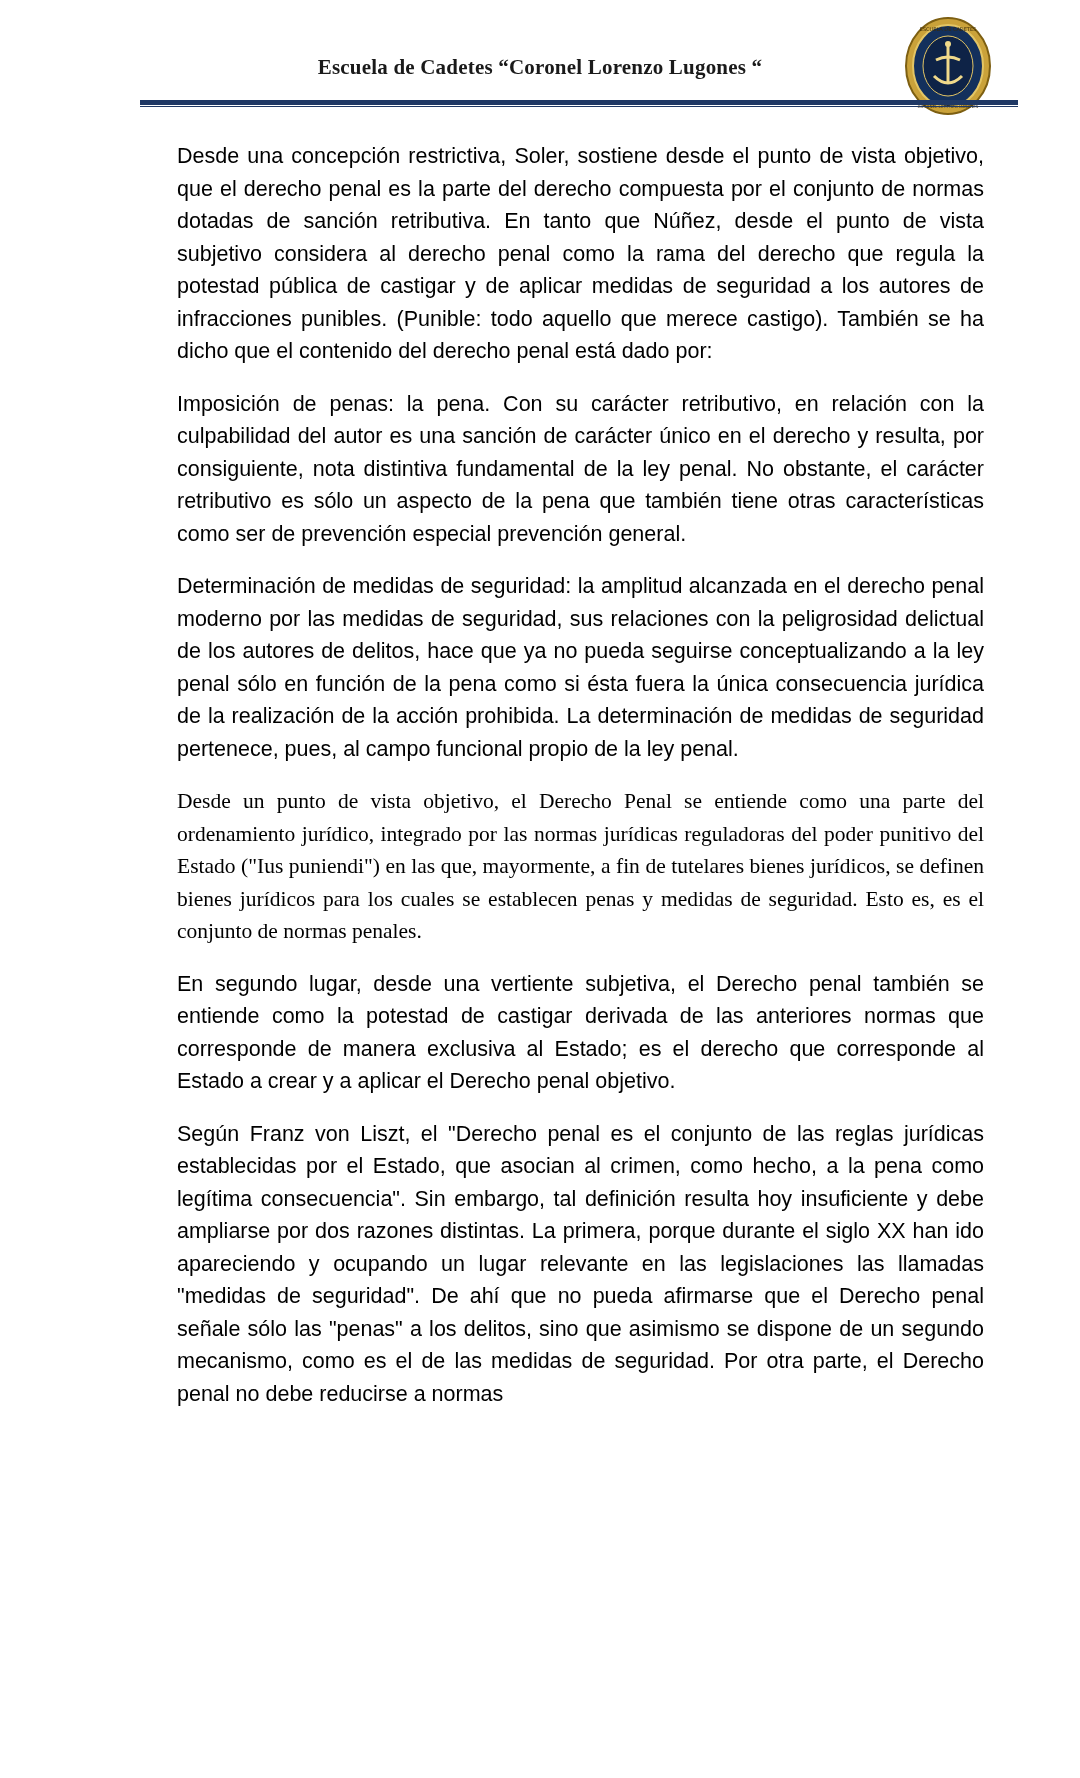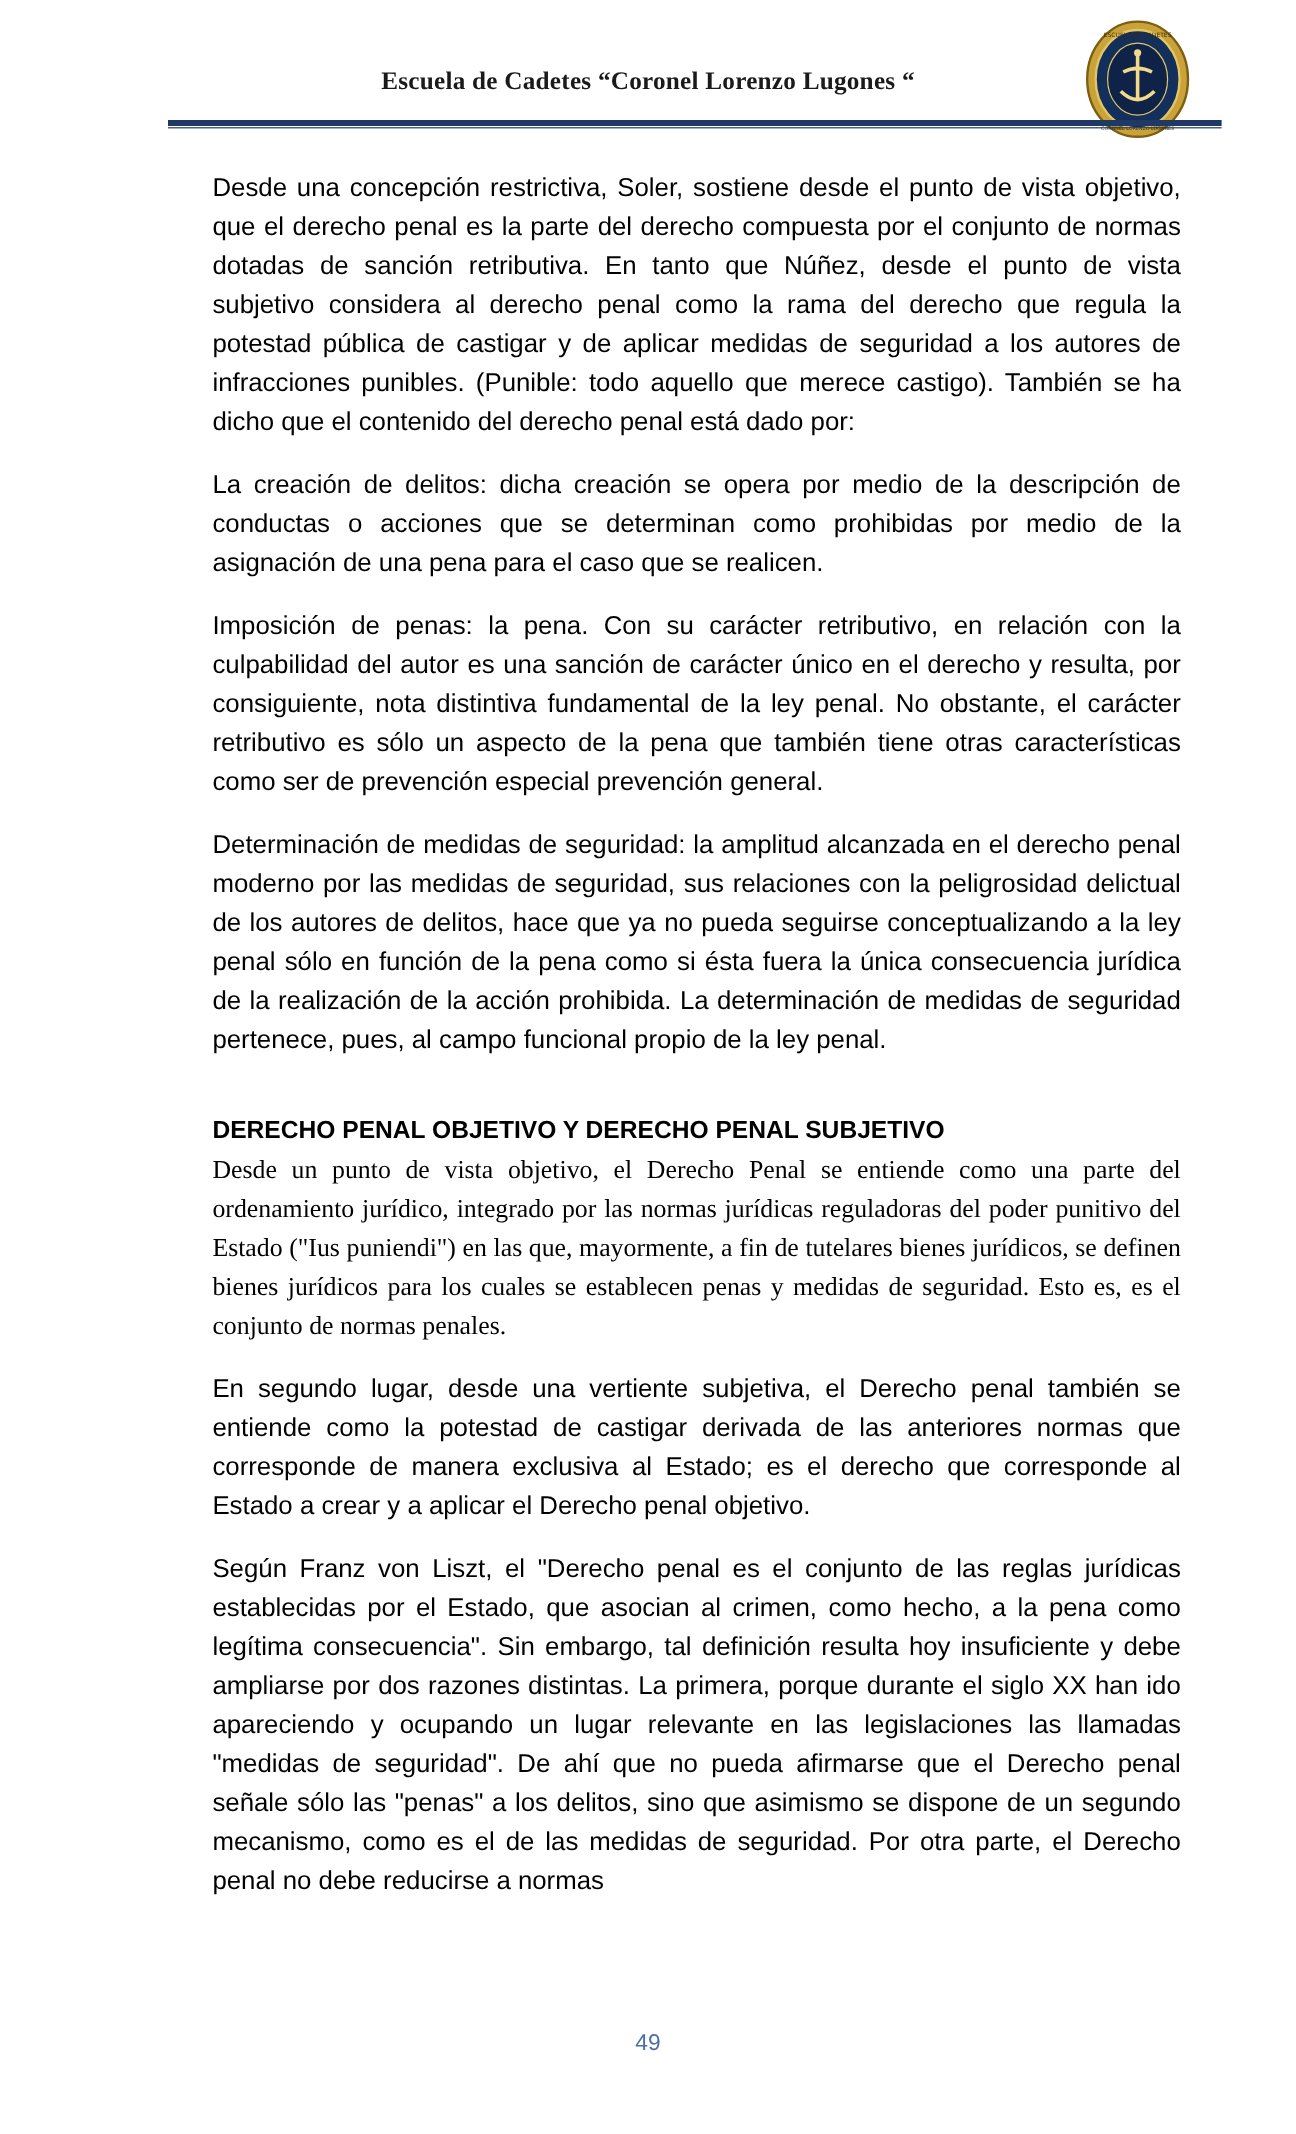--- a/index.html
+++ b/index.html
@@ -127,28 +127,23 @@
         <text x="44" y="15" text-anchor="middle" font-family="DejaVu Sans, sans-serif" font-size="5" fill="#3b2a05">ESCUELA DE CADETES</text>
         <text x="44" y="92" text-anchor="middle" font-family="DejaVu Sans, sans-serif" font-size="4" fill="#3b2a05">CORONEL LORENZO LUGONES</text>
       </svg>
     </div>
 
     <div class="header-rule"></div>
   </div>
 
   <div class="content">
     <p class="para">Desde una concepción restrictiva, Soler, sostiene desde el punto de vista objetivo, que el derecho penal es la parte del derecho compuesta por el conjunto de normas dotadas de sanción retributiva. En tanto que Núñez, desde el punto de vista subjetivo considera al derecho penal como la rama del derecho que regula la potestad pública de castigar y de aplicar medidas de seguridad a los autores de infracciones punibles. (Punible: todo aquello que merece castigo). También se ha dicho que el contenido del derecho penal está dado por:</p>
-    <p class="para">La creación de delitos: dicha creación se opera por medio de la descripción de conductas o acciones que se determinan como prohibidas por medio de la asignación de una pena para el caso que se realicen.</p>
     <p class="para"> Imposición de penas: la pena. Con su carácter retributivo, en relación con la culpabilidad del autor es una sanción de carácter único en el derecho y resulta, por consiguiente, nota distintiva fundamental de la ley penal. No obstante, el carácter retributivo es sólo un aspecto de la pena que también tiene otras características como ser de prevención especial prevención general.</p>
     <p class="para"> Determinación de medidas de seguridad: la amplitud alcanzada en el derecho penal moderno por las medidas de seguridad, sus relaciones con la peligrosidad delictual de los autores de delitos, hace que ya no pueda seguirse conceptualizando a la ley penal sólo en función de la pena como si ésta fuera la única consecuencia jurídica de la realización de la acción prohibida. La determinación de medidas de seguridad pertenece, pues, al campo funcional propio de la ley penal.</p>
 
-    <p class="section-heading heading-block">DERECHO PENAL OBJETIVO Y DERECHO PENAL SUBJETIVO</p>
 
     <p class="para after-heading">Desde un punto de vista objetivo, el Derecho Penal se entiende como una parte del ordenamiento jurídico, integrado por las normas jurídicas reguladoras del poder punitivo del Estado ("Ius puniendi") en las que, mayormente, a fin de tutelares bienes jurídicos, se definen bienes jurídicos para los cuales se establecen penas y medidas de seguridad. Esto es, es el conjunto de normas penales.</p>
     <p class="para">En segundo lugar, desde una vertiente subjetiva, el Derecho penal también se entiende como la potestad de castigar derivada de las anteriores normas que corresponde de manera exclusiva al Estado; es el derecho que corresponde al Estado a crear y a aplicar el Derecho penal objetivo.</p>
     <p class="para">Según Franz von Liszt, el "Derecho penal es el conjunto de las reglas jurídicas establecidas por el Estado, que asocian al crimen, como hecho, a la pena como legítima consecuencia". Sin embargo, tal definición resulta hoy insuficiente y debe ampliarse por dos razones distintas. La primera, porque durante el siglo XX han ido apareciendo y ocupando un lugar relevante en las legislaciones las llamadas "medidas de seguridad". De ahí que no pueda afirmarse que el Derecho penal señale sólo las "penas" a los delitos, sino que asimismo se dispone de un segundo mecanismo, como es el de las medidas de seguridad. Por otra parte, el Derecho penal no debe reducirse a normas</p>
   </div>
 
-  <div class="footer">
-    <span class="page-number">49</span>
-  </div>
 
 </div>
 
 </body></html>

